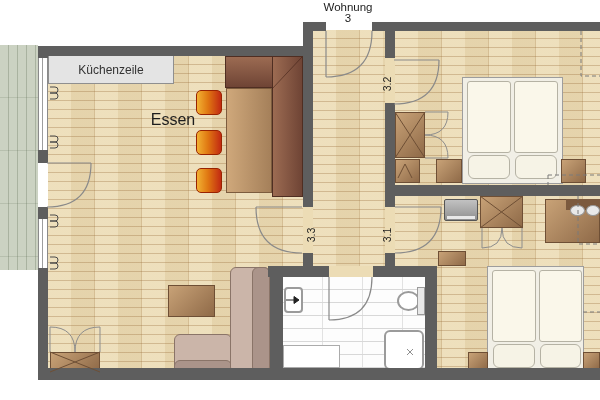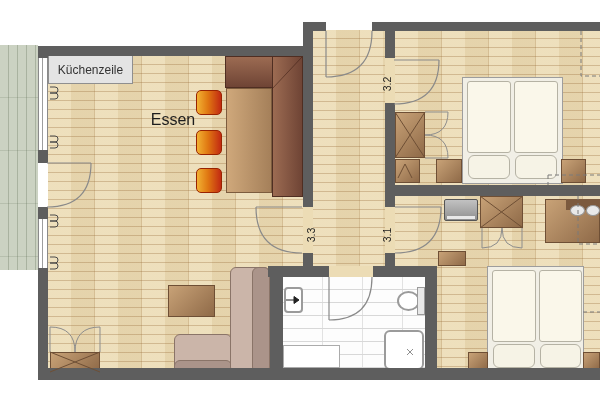--- a/index.html
+++ b/index.html
@@ -53,21 +53,21 @@
   <div class="floor" style="left:395px;top:30px;width:205px;height:155px"></div>
   <div class="floor" style="left:395px;top:196px;width:205px;height:172px"></div>
 
   <div class="threshold" style="left:303px;top:207px;width:10px;height:46px"></div>
   <div class="threshold" style="left:385px;top:207px;width:10px;height:46px"></div>
   <div class="threshold" style="left:385px;top:58px;width:10px;height:45px"></div>
   <div class="threshold" style="left:329px;top:266px;width:44px;height:11px"></div>
 
   <div class="tiles" style="left:283px;top:277px;width:142px;height:91px"></div>
 
-  <div class="kitchen" style="left:48px;top:55px;width:85px;height:29px">
+  <div class="kitchen" style="left:48px;top:55px;width:126px;height:29px">
     <span class="label">Küchenzeile</span>
   </div>
 
   <div class="bench" style="left:225px;top:56px;width:78px;height:32px"></div>
   <div class="bench v" style="left:272px;top:56px;width:31px;height:141px"></div>
   <div class="table" style="left:226px;top:88px;width:46px;height:105px"></div>
   <div class="chair" style="left:196px;top:90px;width:26px;height:25px"></div>
   <div class="chair" style="left:196px;top:130px;width:26px;height:25px"></div>
   <div class="chair" style="left:196px;top:168px;width:26px;height:25px"></div>
 
@@ -125,20 +125,24 @@
   <div class="wall" style="left:303px;top:253px;width:10px;height:24px"></div>
   <div class="wall" style="left:385px;top:30px;width:10px;height:28px"></div>
   <div class="wall" style="left:385px;top:103px;width:10px;height:104px"></div>
   <div class="wall" style="left:385px;top:253px;width:10px;height:24px"></div>
   <div class="wall" style="left:395px;top:185px;width:205px;height:11px"></div>
   <div class="wall" style="left:268px;top:266px;width:61px;height:11px"></div>
   <div class="wall" style="left:373px;top:266px;width:64px;height:11px"></div>
   <div class="wall" style="left:270px;top:266px;width:13px;height:114px"></div>
   <div class="wall" style="left:425px;top:266px;width:12px;height:114px"></div>
 
+  <div class="label" style="left:317px;top:2px;width:62px;text-align:center;font-size:11.5px;line-height:11px">
+    <span style="position:static">Wohnung</span><br>
+    <span style="position:static">3</span>
+  </div>
   <div class="label" style="left:143px;top:111px;width:60px;text-align:center;font-size:16px">Essen</div>
   <div class="room-num" style="left:372px;top:78px">3.2</div>
   <div class="room-num" style="left:296px;top:229px">3.3</div>
   <div class="room-num" style="left:372px;top:229px">3.1</div>
 
   <svg width="600" height="400" style="left:0;top:0">
 
     <g stroke="#8a8a8a" stroke-width="1.2" fill="none">
       <path d="M326,31 L326,77 M372,31 Q372,77 326,77"></path>
       <path d="M47,163 L91,163 M91,163 Q91,207 47,207"></path>

